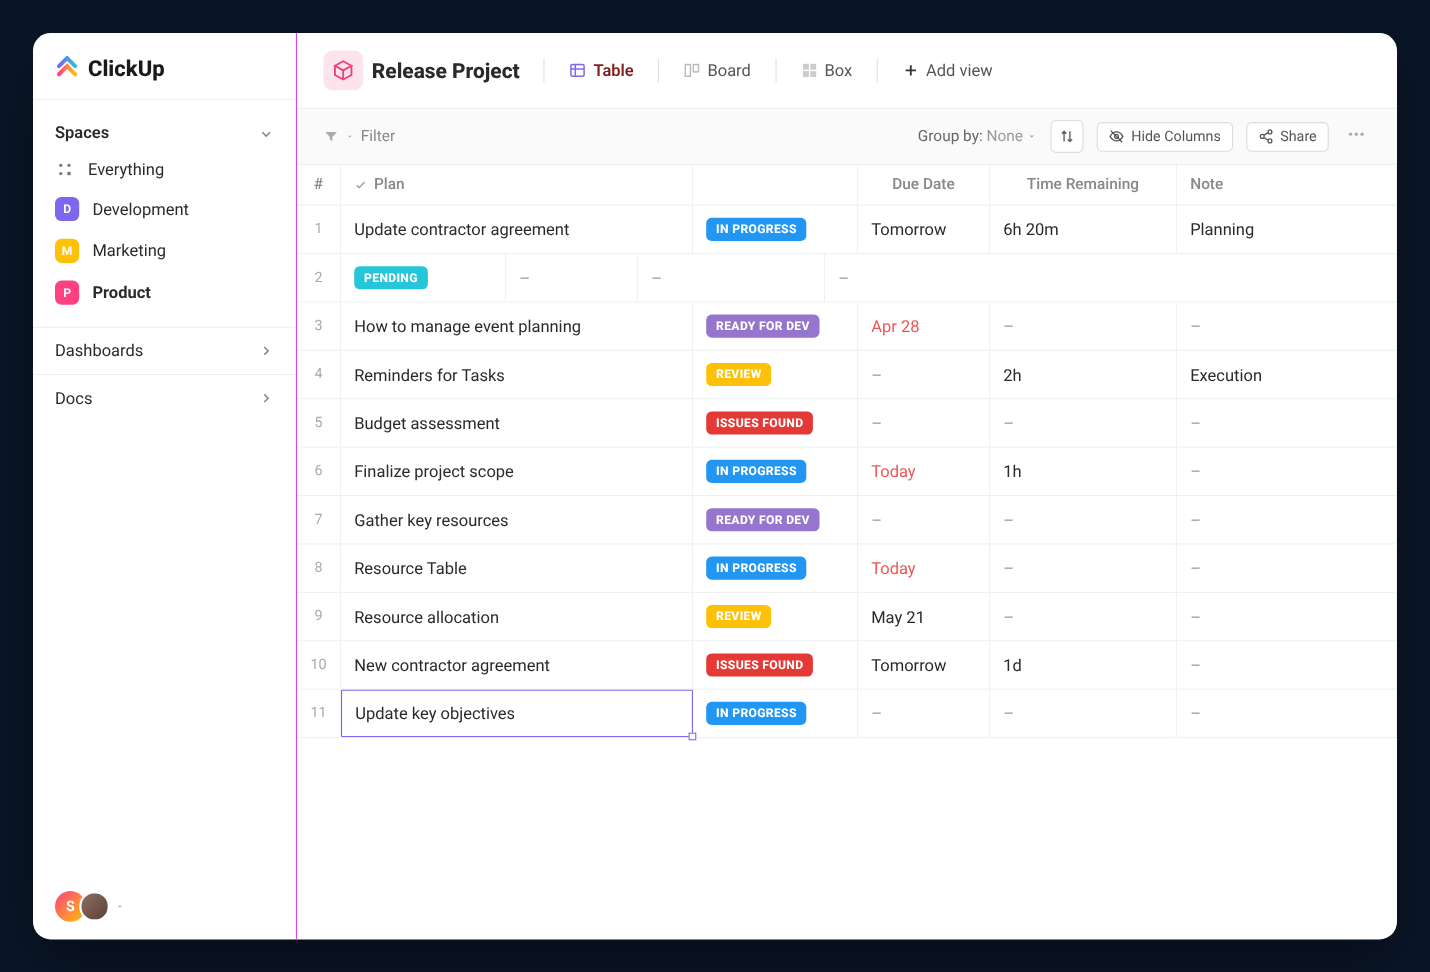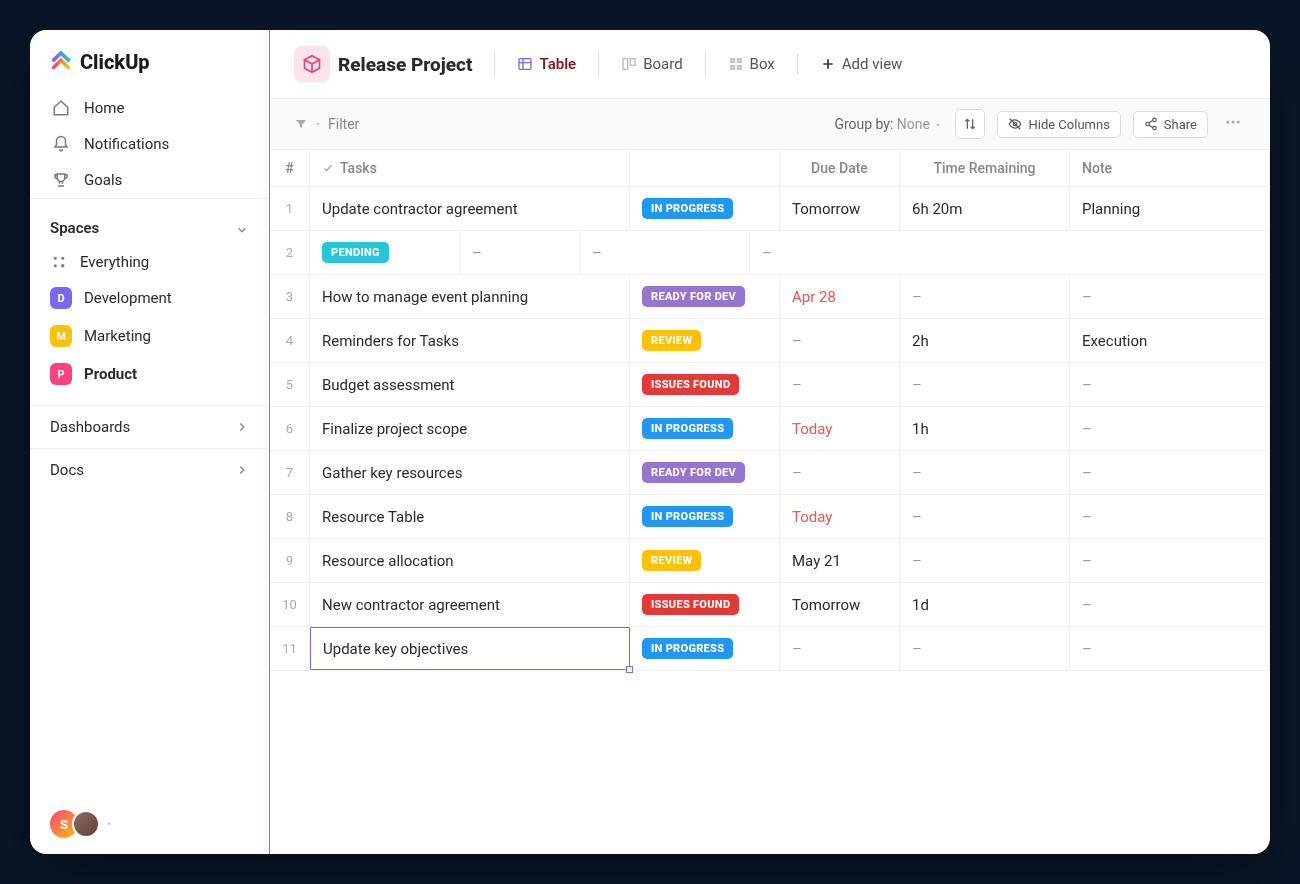--- a/index.html
+++ b/index.html
@@ -76,42 +76,20 @@
             </linearGradient>
             <linearGradient id="g2">
               <stop offset="0" stop-color="#7b68ee"></stop>
               <stop offset="1" stop-color="#26c6da"></stop>
             </linearGradient>
           </defs>
         </svg>
       <span>ClickUp</span>
     </div>
 
-    <nav class="nav">
-      <div class="nav-item">
-        <svg class="nav-icon" viewBox="0 0 24 24" fill="none" stroke="currentColor" stroke-width="2">
-            <path d="M3 11 L12 3 L21 11 V21 H3 Z"></path>
-          </svg>
-        <span>Home</span>
-      </div>
-      <div class="nav-item">
-        <svg class="nav-icon" viewBox="0 0 24 24" fill="none" stroke="currentColor" stroke-width="2">
-            <path d="M6 8a6 6 0 0112 0v5l2 3H4l2-3V8z"></path>
-            <path d="M10 19a2 2 0 004 0"></path>
-          </svg>
-        <span>Notifications</span>
-      </div>
-      <div class="nav-item">
-        <svg class="nav-icon" viewBox="0 0 24 24" fill="none" stroke="currentColor" stroke-width="2">
-            <path d="M7 4h10v5a5 5 0 01-10 0V4z"></path>
-            <path d="M7 5H4v2a3 3 0 003 3M17 5h3v2a3 3 0 01-3 3M10 14v3M14 14v3M8 20h8"></path>
-          </svg>
-        <span>Goals</span>
-      </div>
-    </nav>
 
     <div class="section">
       <div class="section-hdr">
         <span>Spaces</span>
         <svg class="chev" viewBox="0 0 24 24" fill="none" stroke="currentColor" stroke-width="2.5">
             <path d="M6 9l6 6 6-6"></path>
           </svg>
       </div>
       <div class="space-item">
         <svg class="nav-icon" viewBox="0 0 24 24" fill="currentColor">
@@ -257,21 +235,21 @@
       </div>
     </div>
 
     <div class="table">
       <div class="thead">
         <div class="th num">#</div>
         <div class="th task">
           <svg width="12" height="12" viewBox="0 0 24 24" fill="none" stroke="#aaa" stroke-width="3">
               <path d="M5 13l4 4L19 7"></path>
             </svg>
-          <span>Tasks</span>
+          <span>Plan</span>
         </div>
         <div class="th status"></div>
         <div class="th due">Due Date</div>
         <div class="th time">Time Remaining</div>
         <div class="th note">Note</div>
       </div>
       <div id="rows">
           <div class="trow">
             <div class="td num">1</div>
             <div class="td task ">Update contractor agreement</div>

